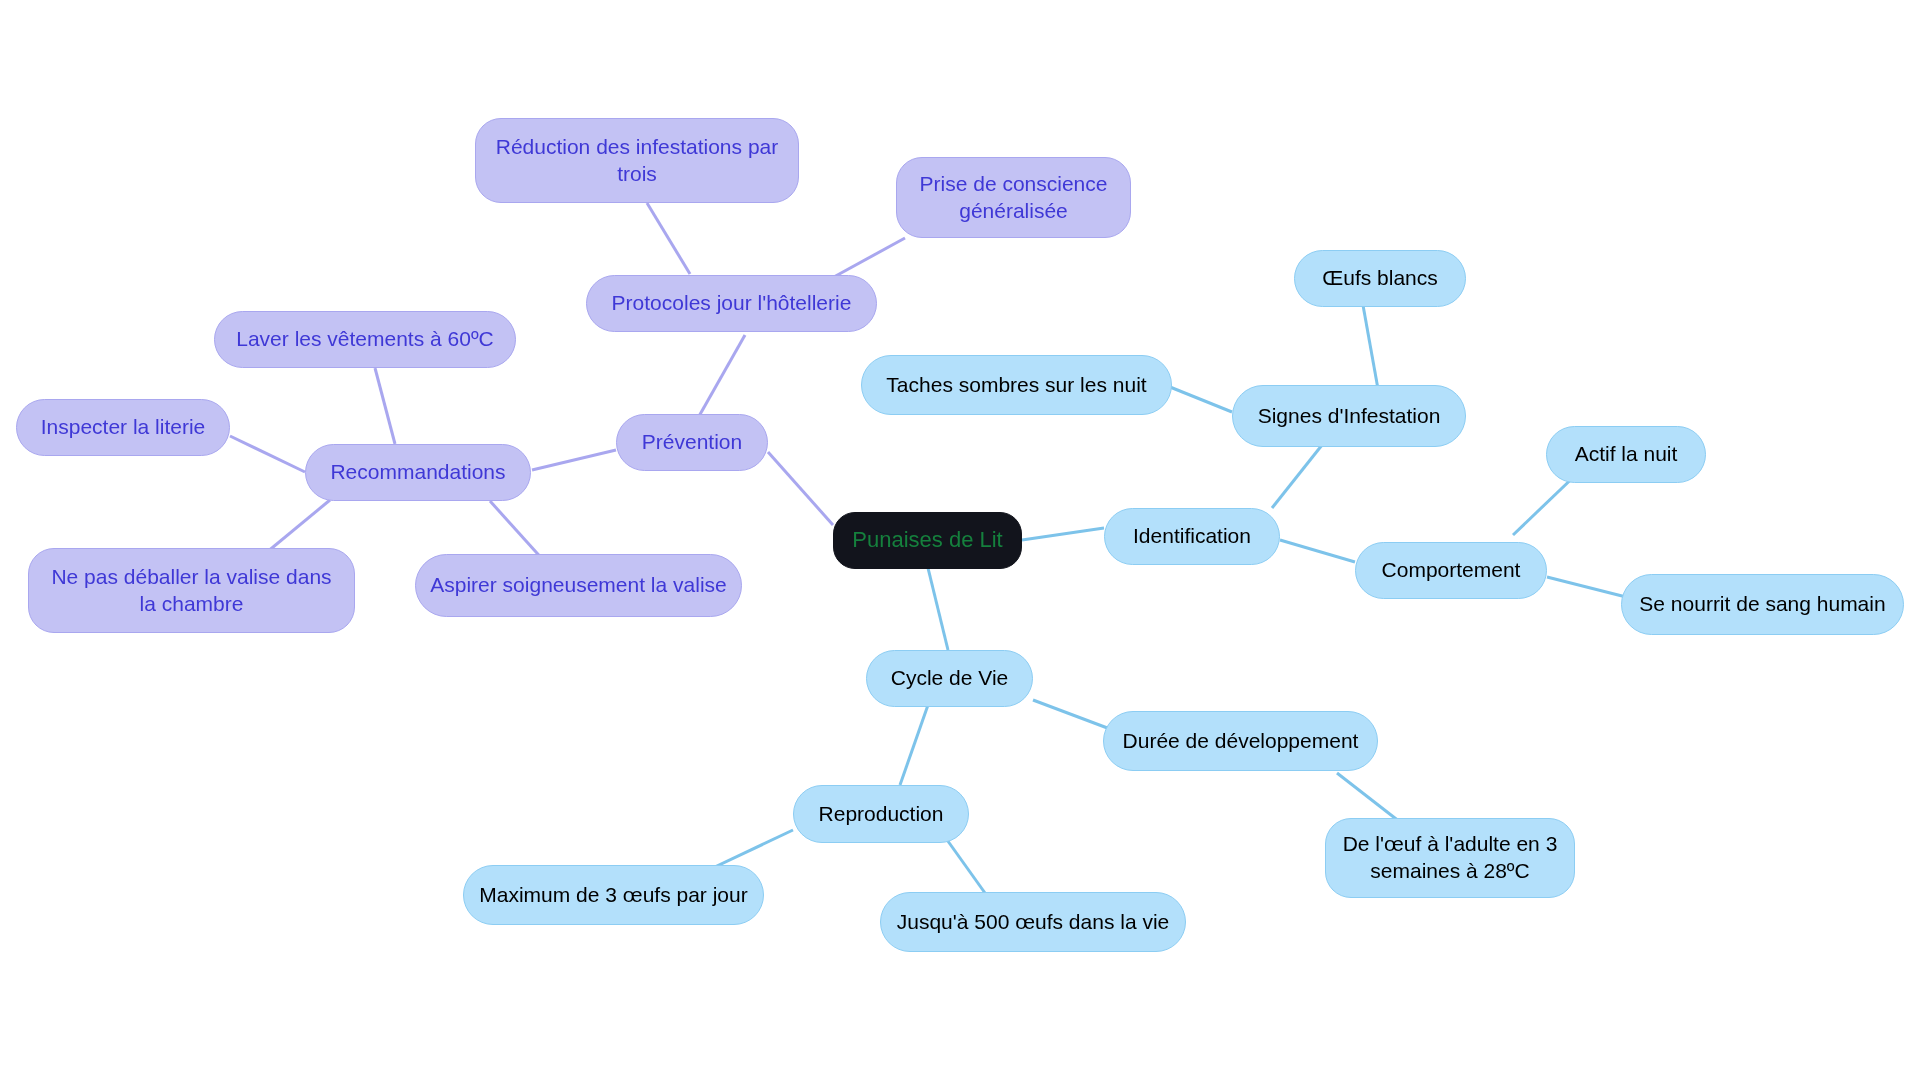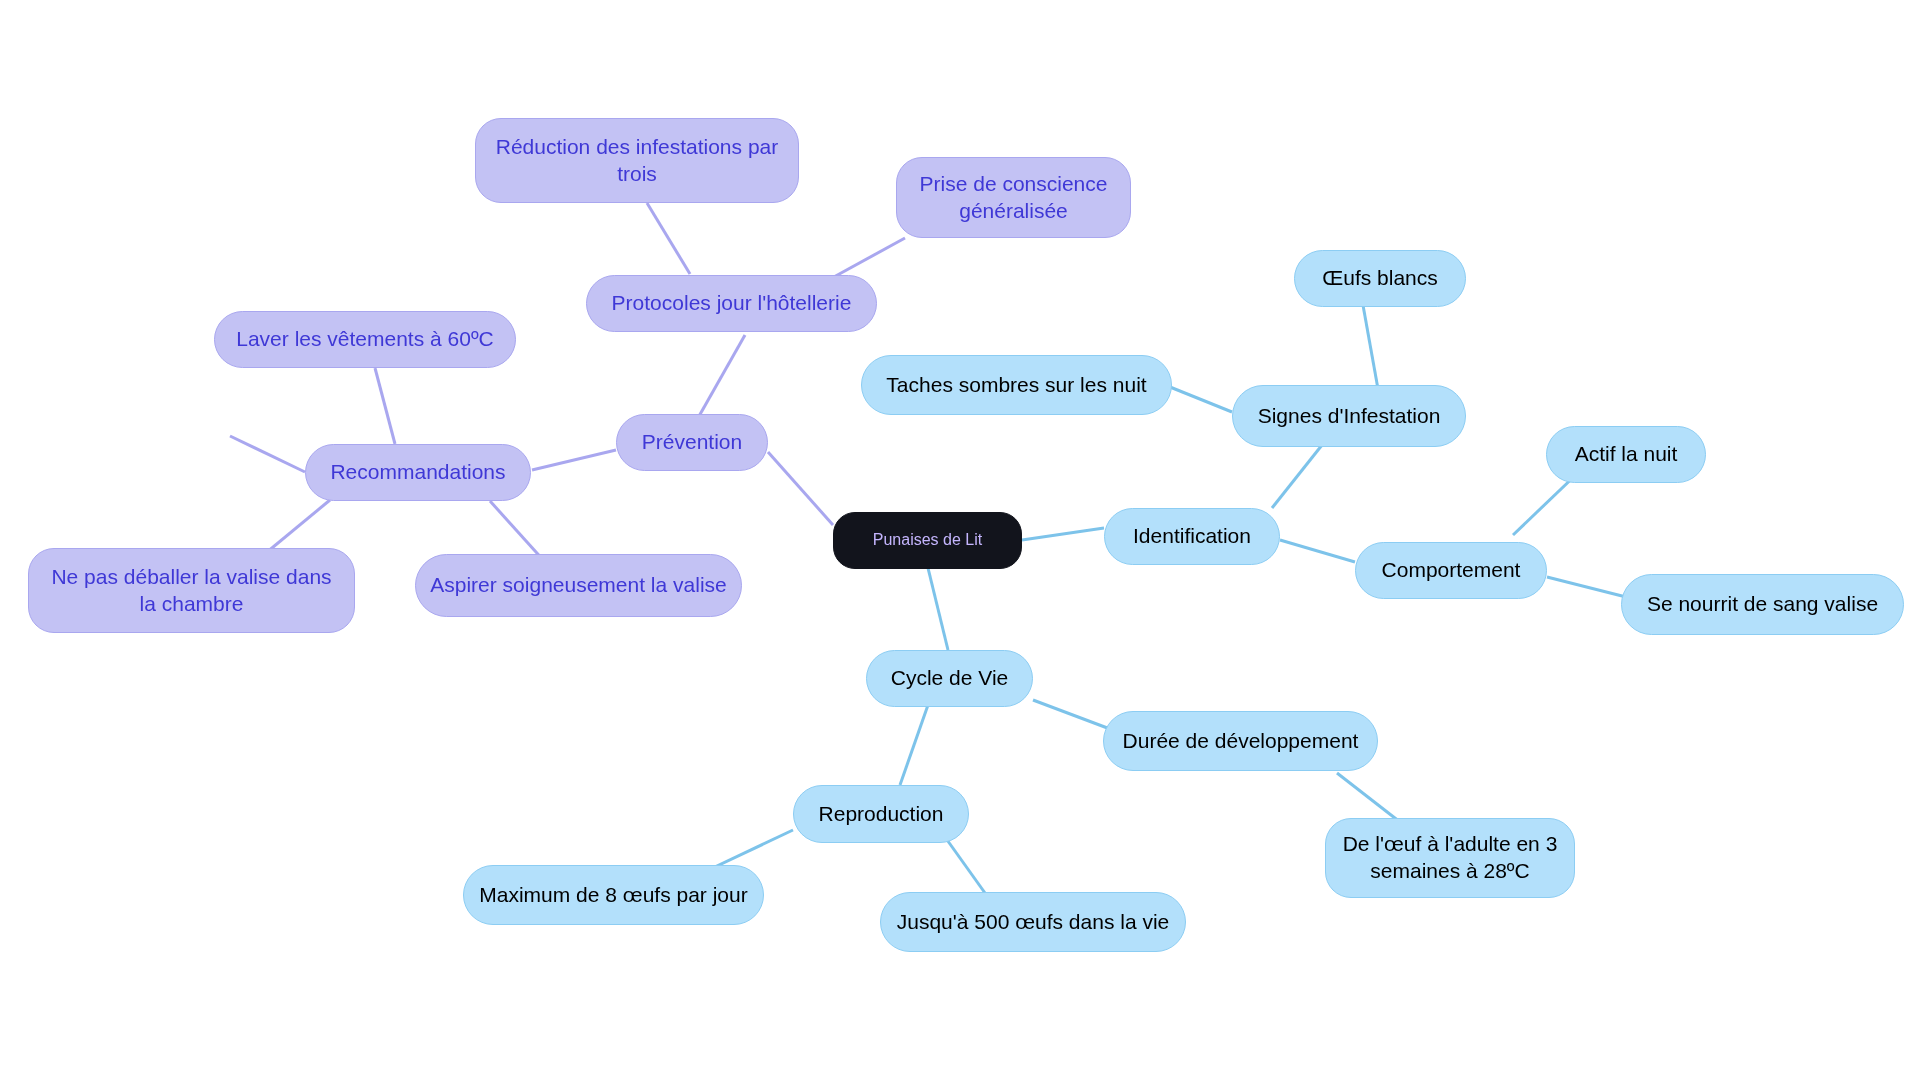--- a/index.html
+++ b/index.html
@@ -33,22 +33,22 @@
     align-items: center;
     justify-content: center;
     text-align: center;
     border-radius: 999px;
     line-height: 1.28;
     padding: 6px 14px;
     white-space: pre-line;
   }
   .node-root {
     background: #12141c;
-    color: #c4b5fd;
-    font-size: 16px;
+    color: #15803d;
+    font-size: 22px;
     border: 1px solid #12141c;
     border-radius: 22px;
   }
   .node-purple {
     background: #c3c2f4;
     color: #3f38d6;
     border: 1.5px solid #a9a7ef;
     font-size: 21px;
   }
   .node-blue {
@@ -117,44 +117,45 @@
   <div class="node node-purple" style="left:586px; top:275px; width:291px; height:57px;">Protocoles jour l'hôtellerie</div>
 
   <div class="node node-purple" style="left:475px; top:118px; width:324px; height:85px; border-radius:26px;">Réduction des infestations par trois</div>
 
   <div class="node node-purple" style="left:896px; top:157px; width:235px; height:81px; border-radius:26px;">Prise de conscience généralisée</div>
 
   <div class="node node-purple" style="left:305px; top:444px; width:226px; height:57px;">Recommandations</div>
 
   <div class="node node-purple" style="left:214px; top:311px; width:302px; height:57px;">Laver les vêtements à 60ºC</div>
 
+  <div class="node node-purple" style="left:16px; top:399px; width:214px; height:57px;">Inspecter la literie</div>
 
   <div class="node node-purple" style="left:28px; top:548px; width:327px; height:85px; border-radius:26px;">Ne pas déballer la valise dans la chambre</div>
 
   <div class="node node-purple" style="left:415px; top:554px; width:327px; height:63px;">Aspirer soigneusement la valise</div>
 
   <div class="node node-blue" style="left:1232px; top:385px; width:234px; height:62px;">Signes d'Infestation</div>
 
   <div class="node node-blue" style="left:1104px; top:508px; width:176px; height:57px;">Identification</div>
 
   <div class="node node-blue" style="left:861px; top:355px; width:311px; height:60px;">Taches sombres sur les nuit</div>
 
   <div class="node node-blue" style="left:1294px; top:250px; width:172px; height:57px;">Œufs blancs</div>
 
   <div class="node node-blue" style="left:1355px; top:542px; width:192px; height:57px;">Comportement</div>
 
   <div class="node node-blue" style="left:1546px; top:426px; width:160px; height:57px;">Actif la nuit</div>
 
-  <div class="node node-blue" style="left:1621px; top:574px; width:283px; height:61px;">Se nourrit de sang valise</div>
+  <div class="node node-blue" style="left:1621px; top:574px; width:283px; height:61px;">Se nourrit de sang humain</div>
 
   <div class="node node-blue" style="left:866px; top:650px; width:167px; height:57px;">Cycle de Vie</div>
 
   <div class="node node-blue" style="left:1103px; top:711px; width:275px; height:60px;">Durée de développement</div>
 
   <div class="node node-blue" style="left:1325px; top:818px; width:250px; height:80px; border-radius:26px;">De l'œuf à l'adulte en 3 semaines à 28ºC</div>
 
   <div class="node node-blue" style="left:793px; top:785px; width:176px; height:58px;">Reproduction</div>
 
-  <div class="node node-blue" style="left:463px; top:865px; width:301px; height:60px;">Maximum de 8 œufs par jour</div>
+  <div class="node node-blue" style="left:463px; top:865px; width:301px; height:60px;">Maximum de 3 œufs par jour</div>
 
   <div class="node node-blue" style="left:880px; top:892px; width:306px; height:60px;">Jusqu'à 500 œufs dans la vie</div>
 
 </div>
 
 </body></html>

